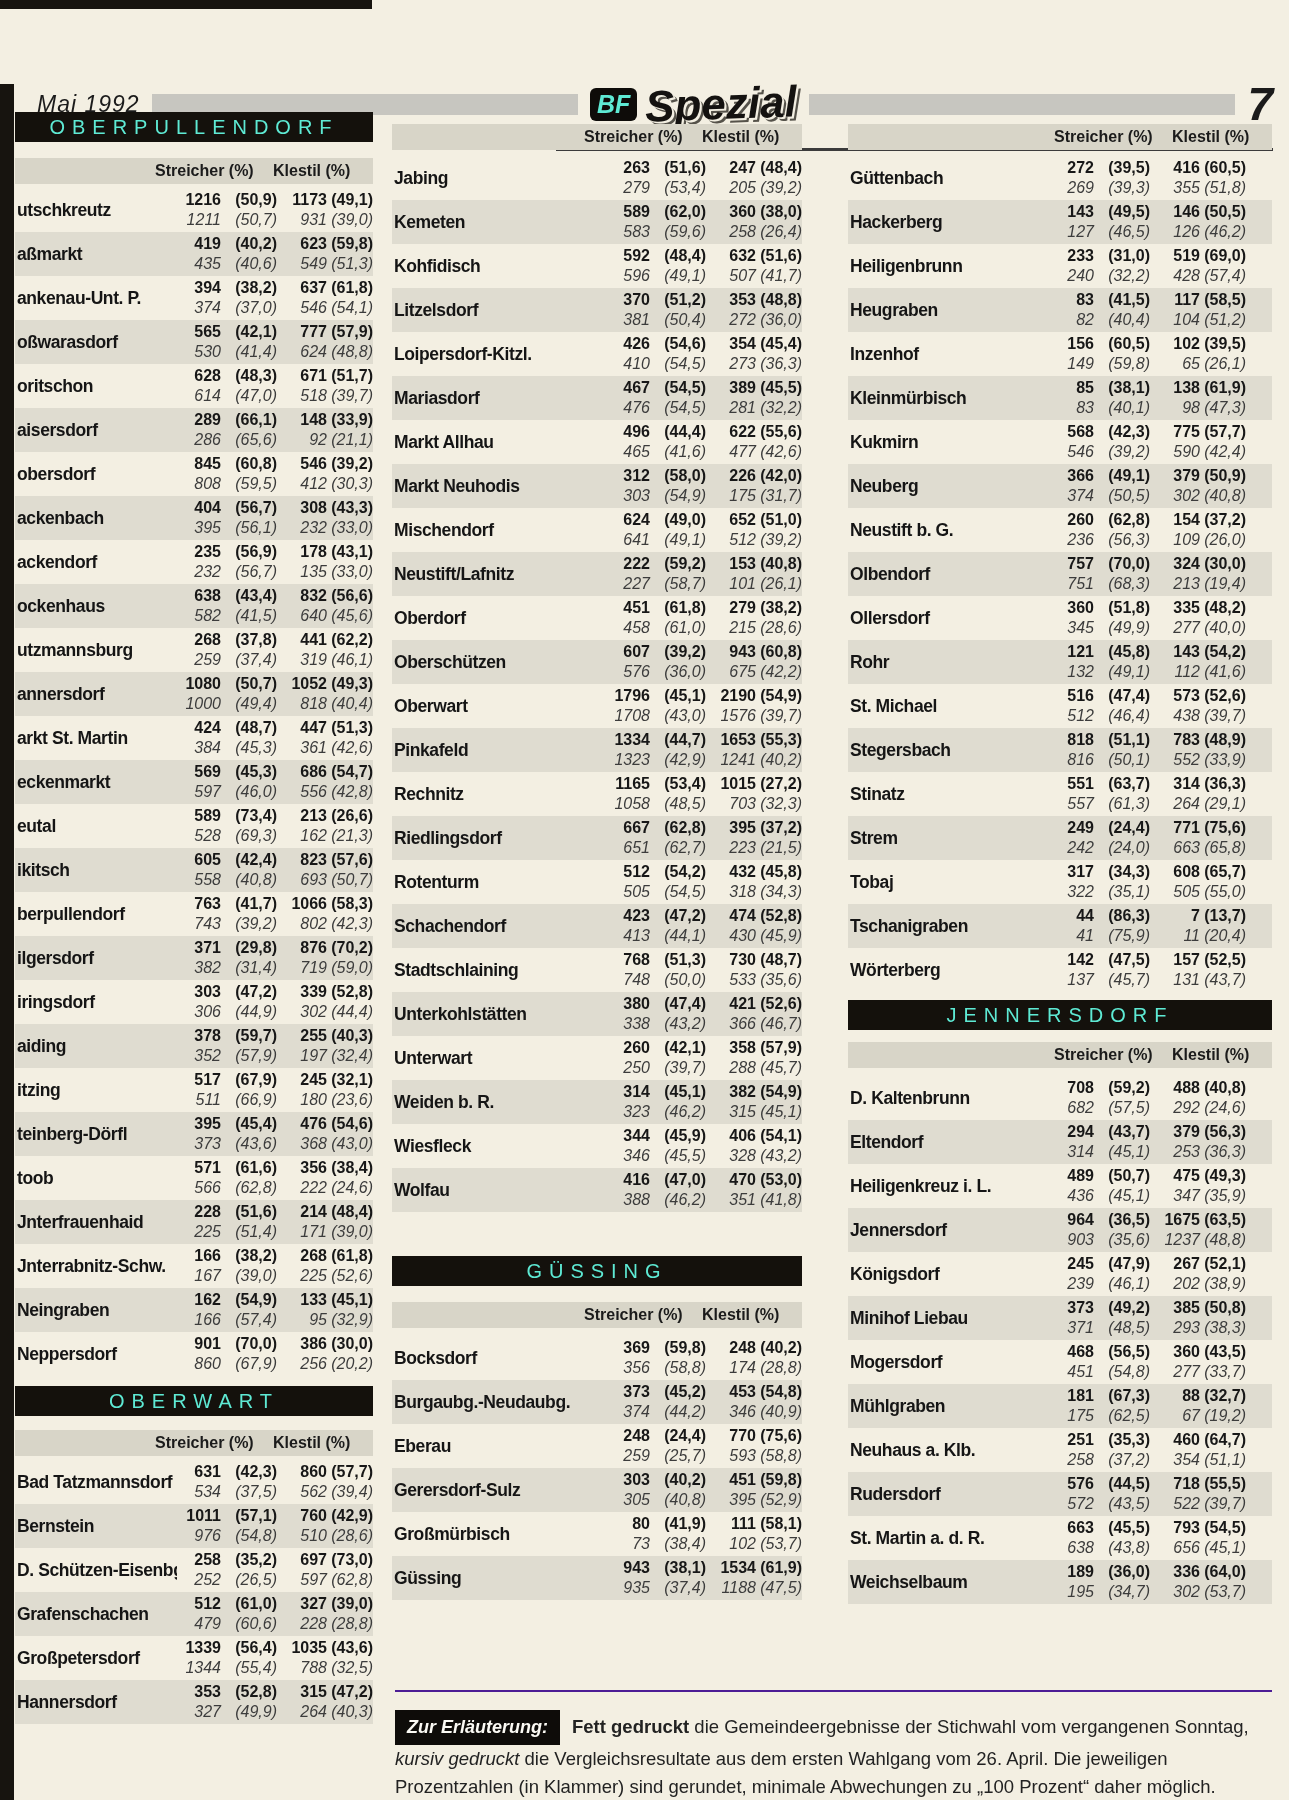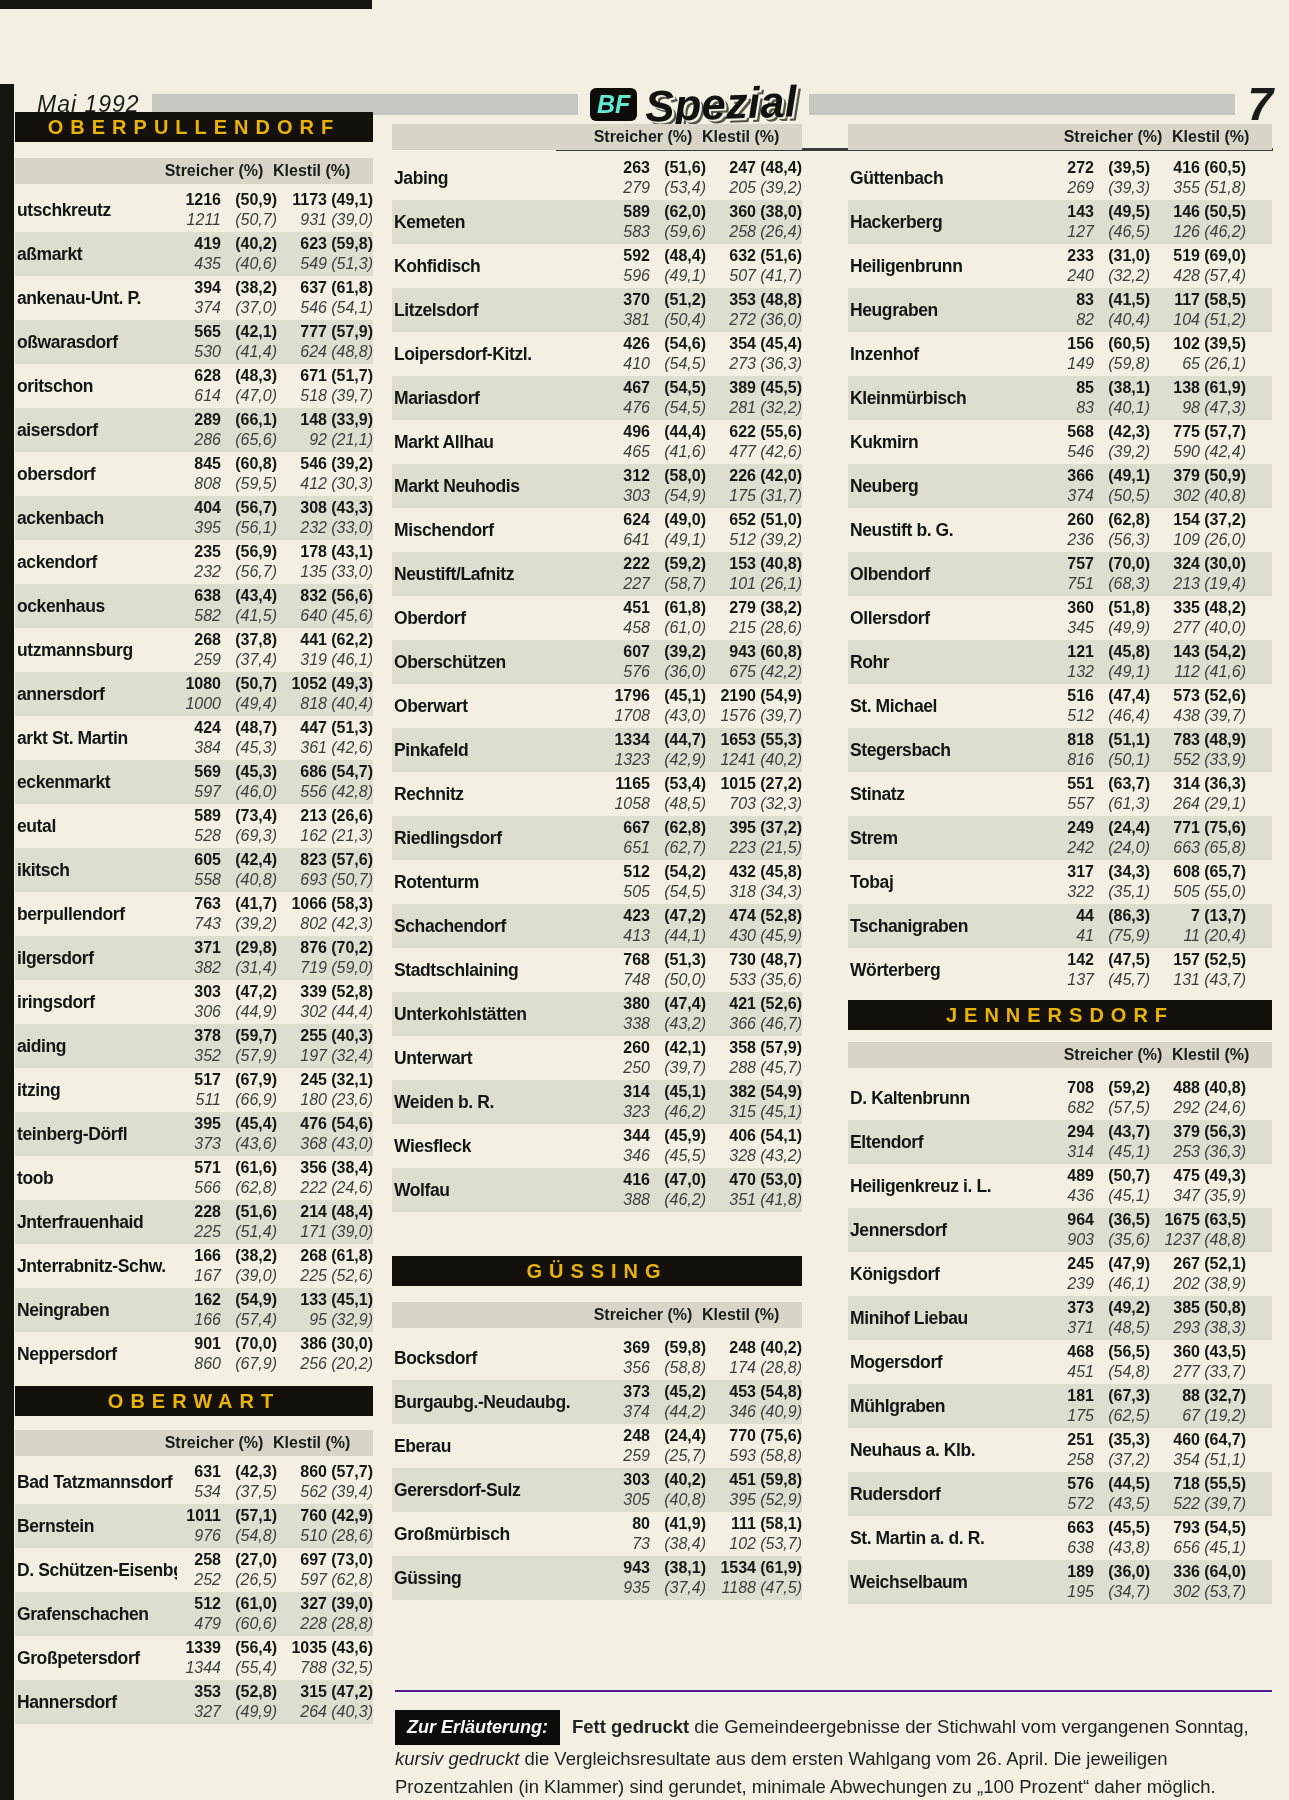--- a/index.html
+++ b/index.html
@@ -19,26 +19,26 @@
   .spez{font-style:italic;font-weight:bold;font-size:44px;line-height:44px;color:#141210;
         display:inline-block;transform:rotate(-2deg);
         text-shadow:2px 2px 0 #f3efe2, 4px 4px 0 #55524a;}
   .pnum{font-size:46px;font-weight:bold;font-style:italic;line-height:46px;}
   .top-rule{position:absolute;left:556px;right:16px;top:148px;height:3px;background:#3b3b3b;}
   
   .col{position:absolute;}
   .col1{left:15px;top:112px;width:358px;}
   .col2{left:392px;top:124px;width:410px;}
   .col3{left:848px;top:124px;width:424px;}
-  .section-bar{height:30px;background:#14110c;color:#eab308;display:flex;align-items:center;
-               justify-content:center;font-weight:bold;font-size:20px;letter-spacing:7px;}
+  .section-bar{height:30px;background:#14110c;color:#5eead4;display:flex;align-items:center;
+               justify-content:center;font-weight:normal;font-size:20px;letter-spacing:7px;}
   .chead{height:26px;background:#d8d5c8;display:flex;align-items:center;
          font-weight:bold;font-size:16px;}
   .chead .sp{flex:1;}
-  .chead .lbl-s{width:118px;text-align:center;}
+  .chead .lbl-s{width:118px;}
   .chead .lbl-k{width:100px;}
   .row{display:flex;align-items:center;height:44px;}
   .row.shade{background:#dfdcd0;justify-content:center;}
   .name{flex:1;font-size:17.5px;font-weight:bold;letter-spacing:-0.4px;
         white-space:nowrap;overflow:hidden;padding-left:2px;color:#151515;}
   .nums{width:196px;display:grid;grid-template-columns:44px 56px 50px 46px;
         font-size:16px;line-height:20px;}
   .col3 .nums{margin-right:26px;}
   .nums span{text-align:right;white-space:nowrap;}
   .nums .b{font-weight:bold;color:#171717;}
@@ -466,21 +466,21 @@
           <span class="i">976</span>
           <span class="i">(54,8)</span>
           <span class="i">510</span>
           <span class="i">(28,6)</span>
         </div>
       </div>
       <div class="row">
         <div class="name">D. Schützen-Eisenbg.</div>
         <div class="nums">
           <span class="b">258</span>
-          <span class="b">(27,0)</span>
+          <span class="b">(35,2)</span>
           <span class="b">697</span>
           <span class="b">(73,0)</span>
           <span class="i">252</span>
           <span class="i">(26,5)</span>
           <span class="i">597</span>
           <span class="i">(62,8)</span>
         </div>
       </div>
       <div class="row shade">
         <div class="name">Grafenschachen</div>

